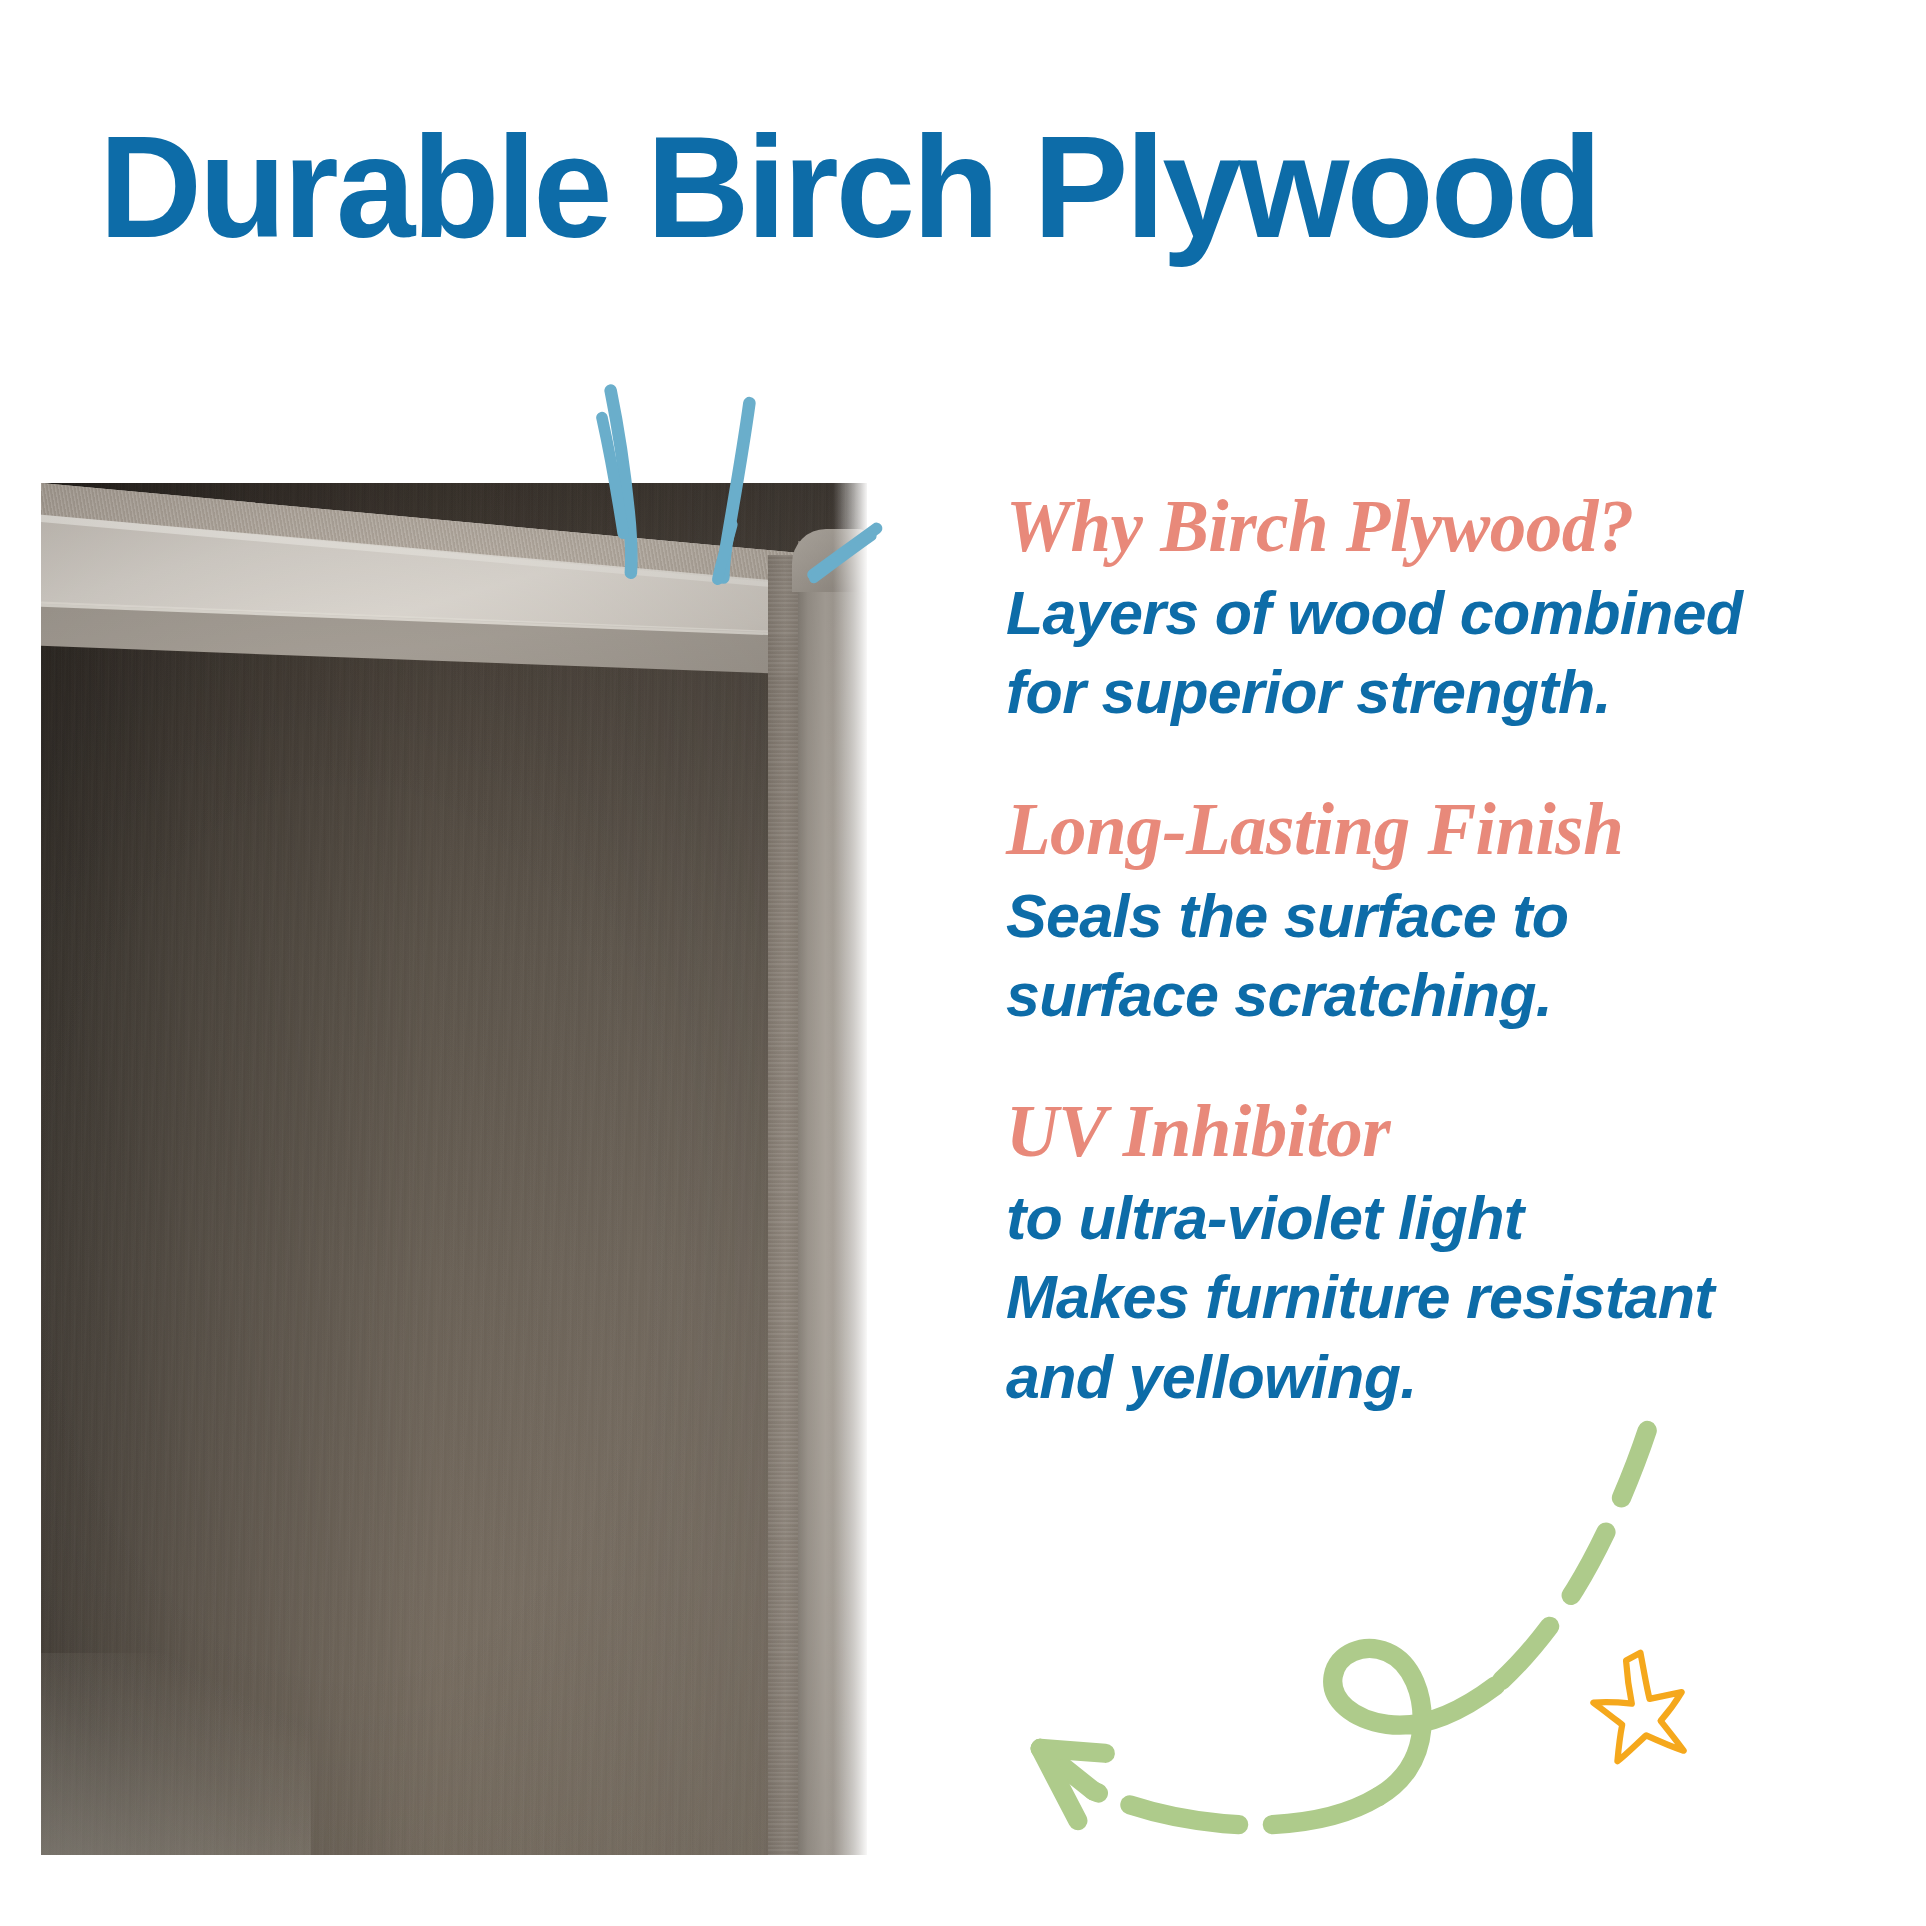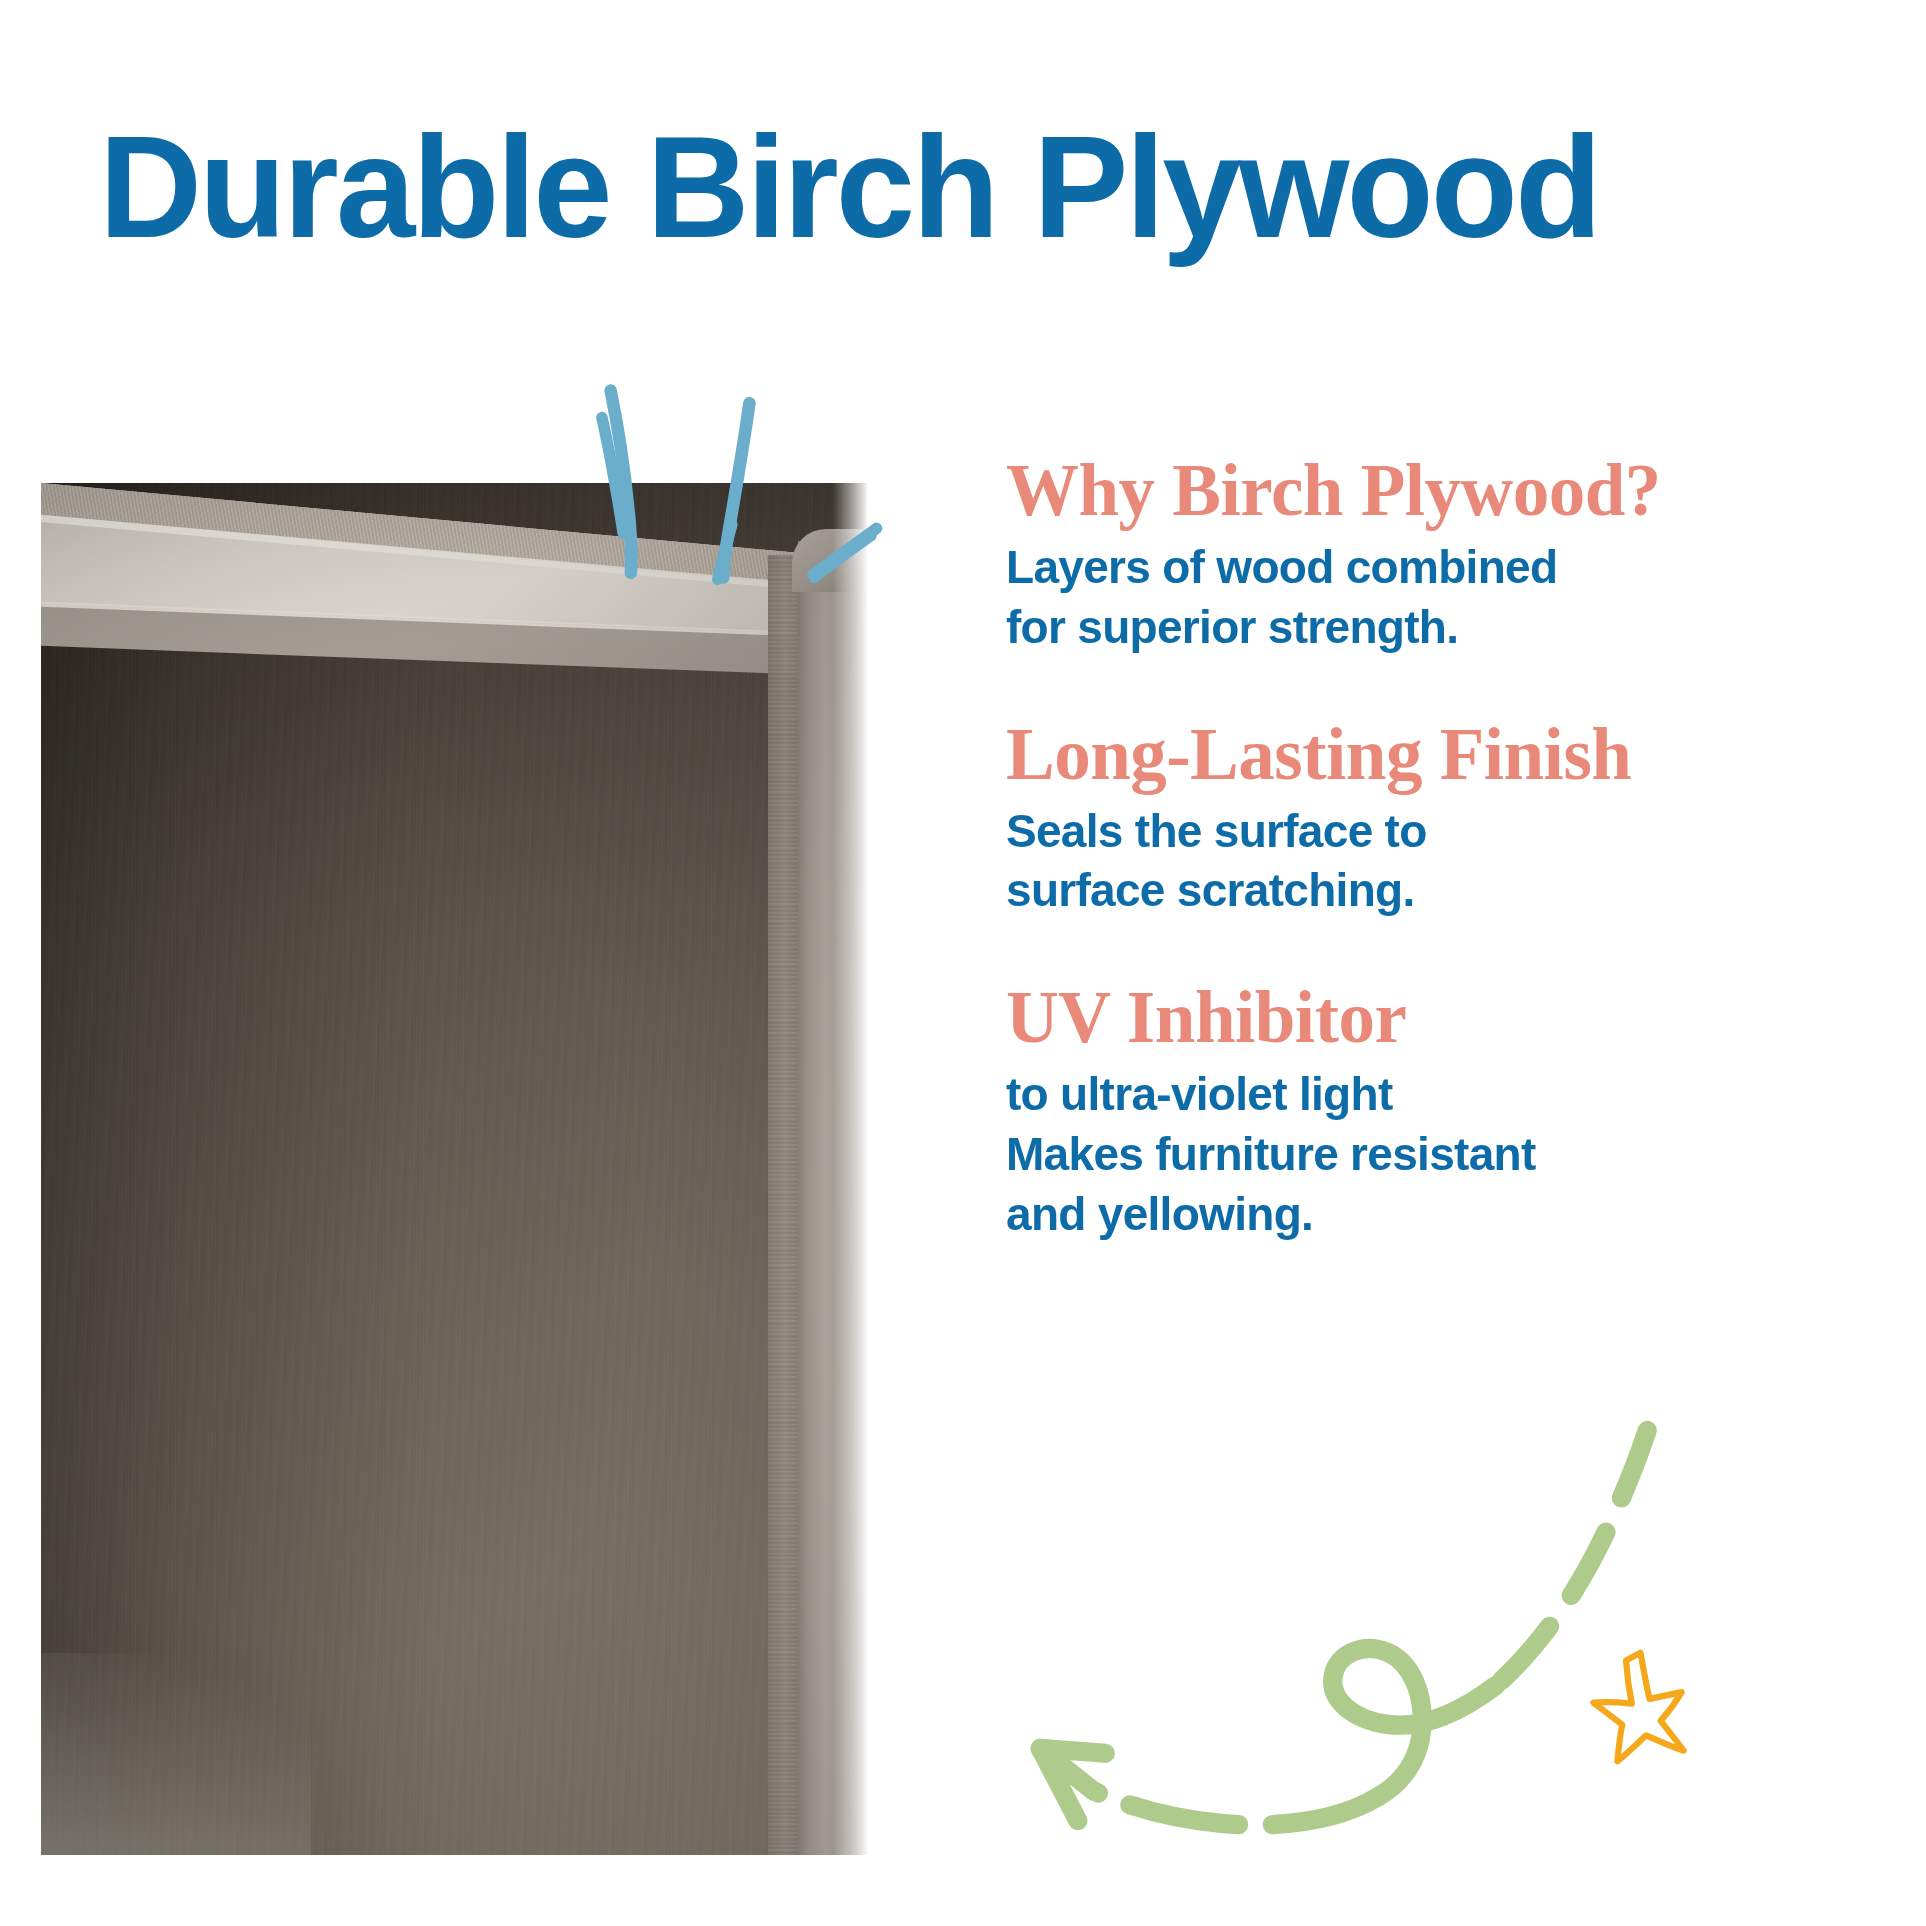--- a/index.html
+++ b/index.html
@@ -189,40 +189,41 @@
     position:absolute; left:0; top:0; width:100%; height:100%;
     background:radial-gradient(ellipse at 38% 55%, rgba(0,0,0,0) 40%, rgba(0,0,0,0.16) 100%);
   }
 
   
   .doodle{position:absolute;}
 
   
   #copy{
     position:absolute;
-    left:1006px; top:451px;
+    left:1006px; top:487px;
     width:881px;
+    font-style:italic;
   }
   .block{margin-bottom:57px;}
   .block:last-child{margin-bottom:12px;}
   .heading{
     font-family:"Liberation Serif", serif;
     font-weight:bold;
     color:#E8897A;
     font-size:73px;
     line-height:1.10;
     margin:0 0 6.7px 0;
     letter-spacing:-0.5px;
     white-space:nowrap;
   }
   .body{
     font-family:"Liberation Sans", sans-serif;
     font-weight:bold;
     color:#0D6CA8;
-    font-size:46px;
+    font-size:61px;
     line-height:1.30;
     margin:0;
     letter-spacing:-0.7px;
   }
   .body .line{display:block;white-space:nowrap;}
 </style>
 </head>
 <body>
 
 <div id="page">

